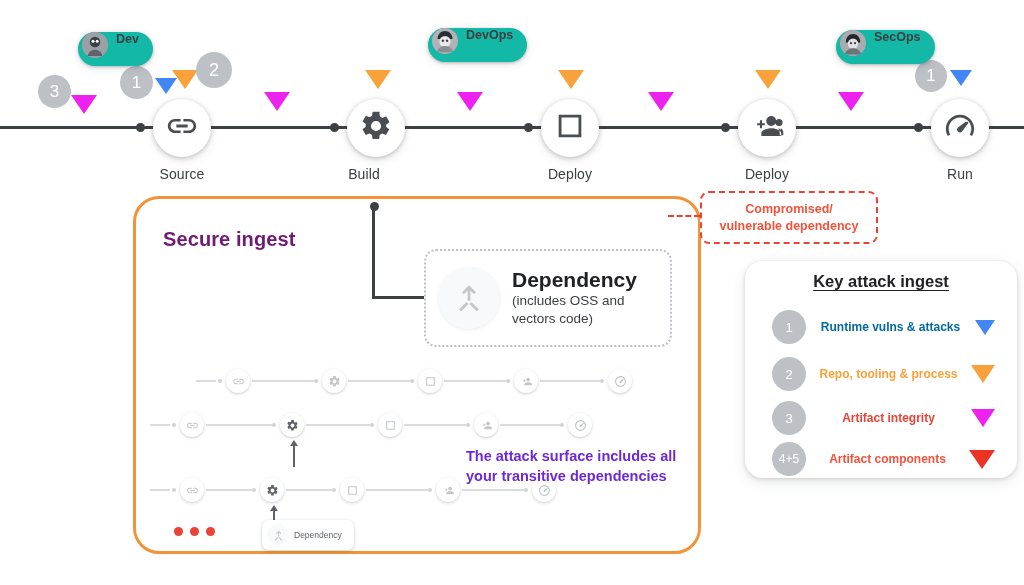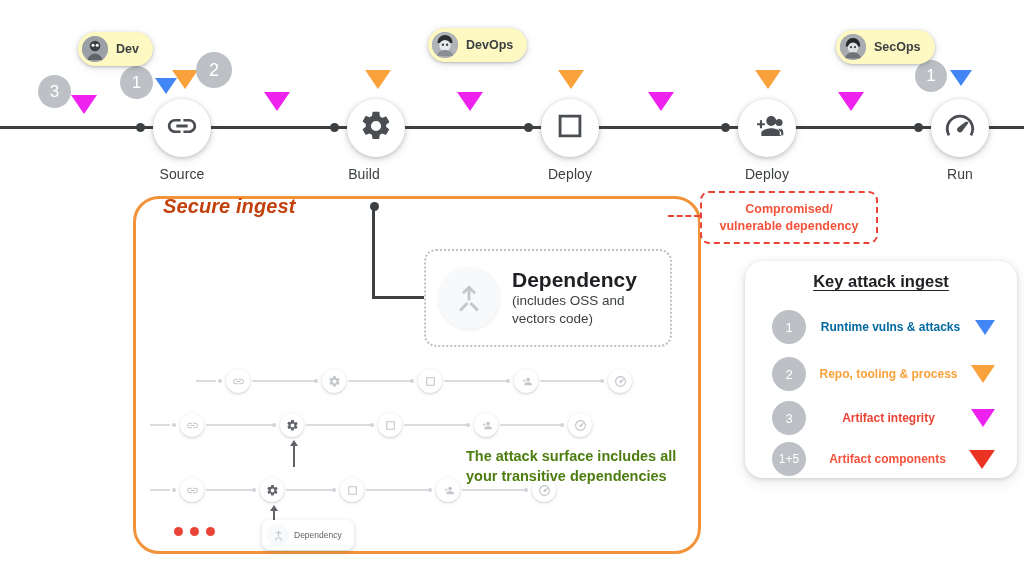--- a/index.html
+++ b/index.html
@@ -48,42 +48,42 @@
   .badge {
     position: absolute; border-radius: 50%;
     background: #bdc1c6; color: #ffffff;
     display: flex; align-items: center; justify-content: center;
     font-size: 17px; font-weight: 400;
   }
 
   
   .chip {
     position: absolute; height: 34px; border-radius: 17px;
-    background: #fef9c3;
+    background: #14b8a6;
     box-shadow: 0 1px 3px rgba(60,64,67,.3), 0 2px 8px rgba(60,64,67,.15);
-    display: flex; align-items: center; padding: 0 14px 0 4px; gap: 8px;
+    display: flex; padding: 0 14px 0 4px; gap: 8px;
   }
   .avatar {
     width: 26px; height: 26px; border-radius: 50%;
     background: #9aa0a6; overflow: hidden; position: relative; flex: none;
   }
   .avatar svg { position: absolute; left: 0; top: 0; width: 26px; height: 26px; }
   .chip-label {
     font-size: 12.5px; font-weight: 700; color: #3c4043; white-space: nowrap;
   }
 
   
   #secure-ingest {
     position: absolute; left: 133px; top: 196px;
     width: 568px; height: 358px;
     border: 3px solid #F29339; border-radius: 26px; background: #fff;
   }
   #secure-ingest-title {
-    position: absolute; left: 163px; top: 195px;
-    font-size: 20px; font-weight: 700; color: #c2410c; letter-spacing: .1px; font-style: italic;
+    position: absolute; left: 163px; top: 228px;
+    font-size: 20px; font-weight: 700; color: #701a75; letter-spacing: .1px;
   }
 
   
   .elbow { position: absolute; background: #3c4043; }
 
   
   #dependency-card {
     position: absolute; left: 424px; top: 249px;
     width: 248px; height: 98px;
     border: 2px dotted #bdc1c6; border-radius: 12px;
@@ -155,21 +155,21 @@
   #mini-dependency .mini-dep-circle {
     width: 22px; height: 22px; border-radius: 50%; background: #f8f9fa;
     display: flex; align-items: center; justify-content: center; flex: none;
   }
   #mini-dependency .mini-dep-circle svg { width: 13px; height: 13px; fill: #c5c8cb; }
   #mini-dependency .mini-dep-label { font-size: 8.5px; color: #5f6368; }
 
   
   #attack-surface-note {
     position: absolute; left: 466px; top: 446px; width: 230px;
-    font-size: 14.5px; font-weight: 700; color: #4d7c0f; line-height: 1.4;
+    font-size: 14.5px; font-weight: 700; color: #6d28d9; line-height: 1.4;
   }
 
   
   #legend {
     position: absolute; left: 745px; top: 261px;
     width: 272px; height: 217px;
     background: #ffffff; border-radius: 18px;
     box-shadow: 0 1px 4px rgba(60,64,67,.18), 0 4px 14px rgba(60,64,67,.12);
   }
   #legend-title {
@@ -499,19 +499,19 @@
       <span class="legend-tri tri" style="position:relative; border-top-color:#F9A13A; border-left-width:12px; border-right-width:12px; border-top-width:18px;"></span>
     </div>
 
     <div class="legend-row" style="top:135px;">
       <span class="legend-badge">3</span>
       <span class="legend-label" style="color:#EA4335;">Artifact integrity</span>
       <span class="legend-tri tri" style="position:relative; border-top-color:#EE22EE; border-left-width:12px; border-right-width:12px; border-top-width:18px;"></span>
     </div>
 
     <div class="legend-row" style="top:176px;">
-      <span class="legend-badge" style="font-size:12px;">1+5</span>
+      <span class="legend-badge" style="font-size:12px;">4+5</span>
       <span class="legend-label" style="color:#F4523B;">Artifact components</span>
       <span class="legend-tri tri" style="position:relative; border-top-color:#EA3323; border-left-width:13px; border-right-width:13px; border-top-width:19px;"></span>
     </div>
   </div>
 
 </div>
 
 </body></html>

